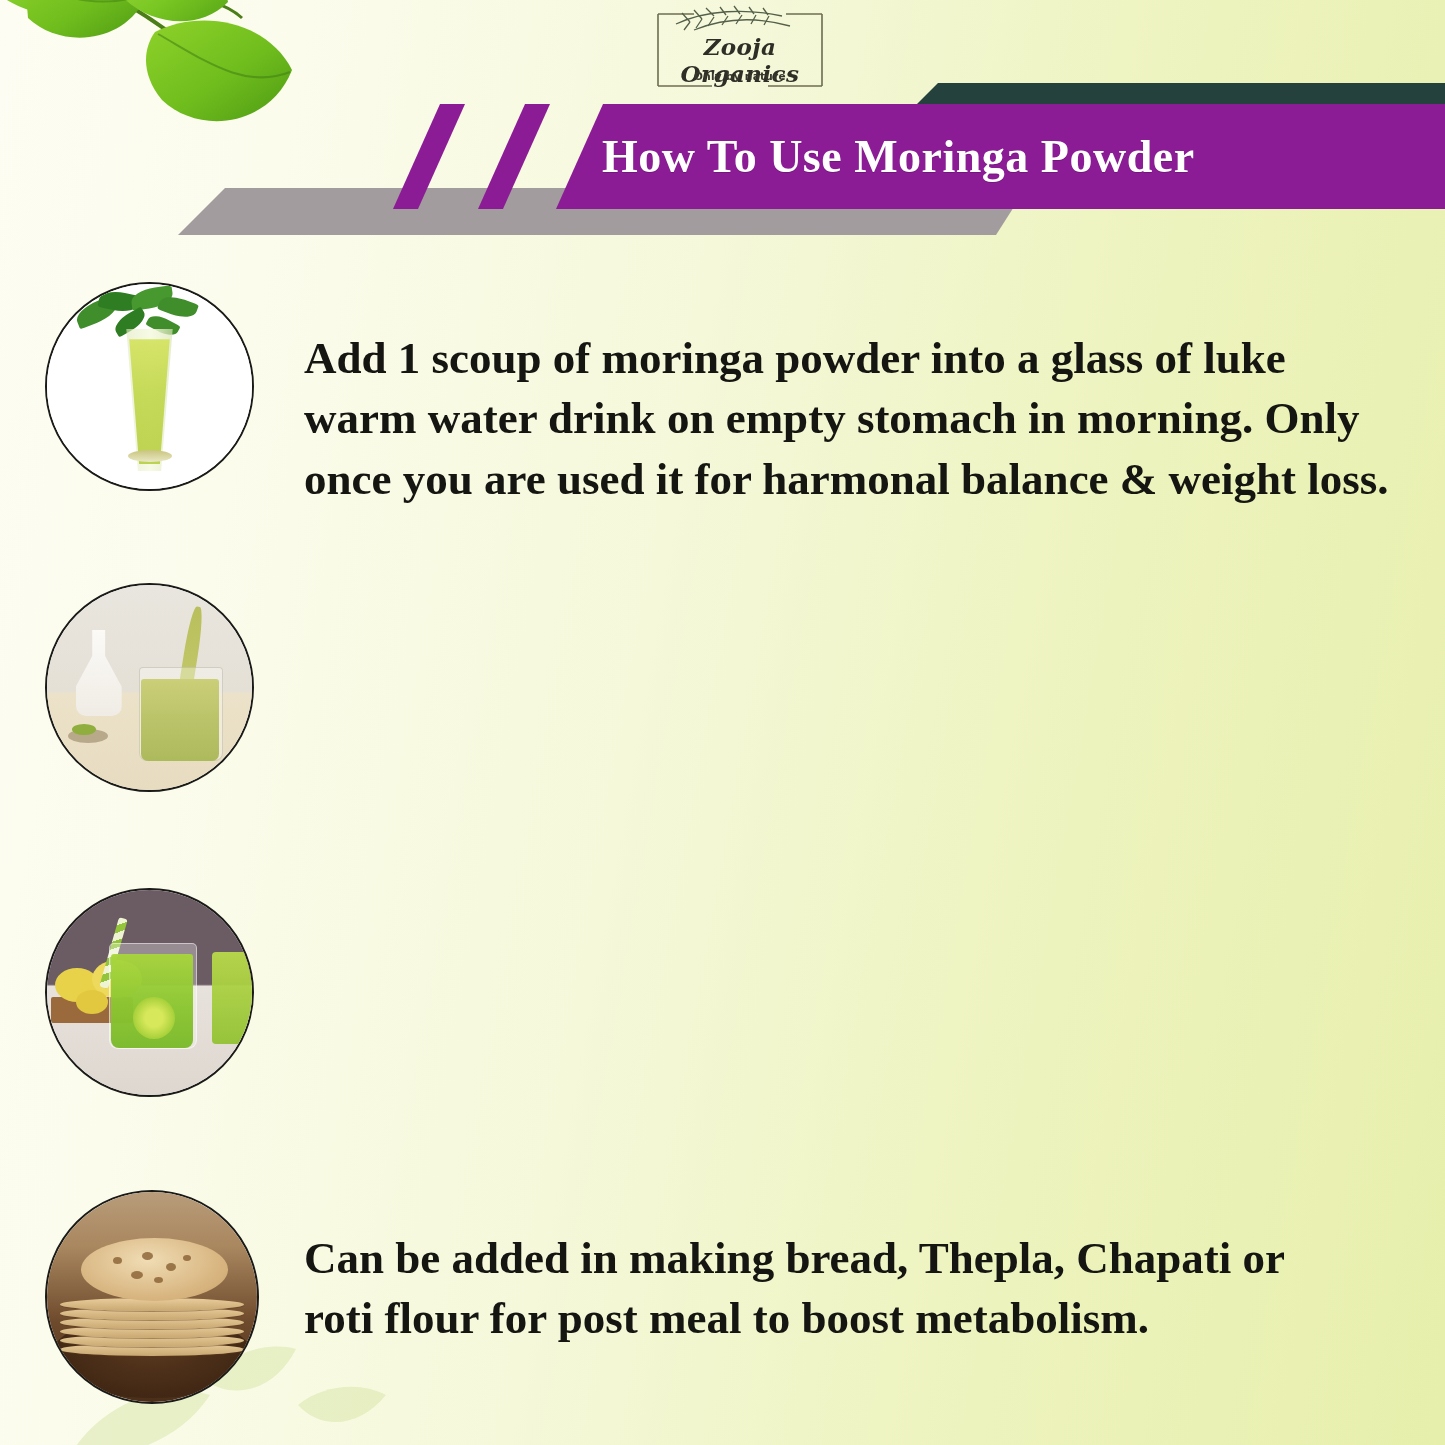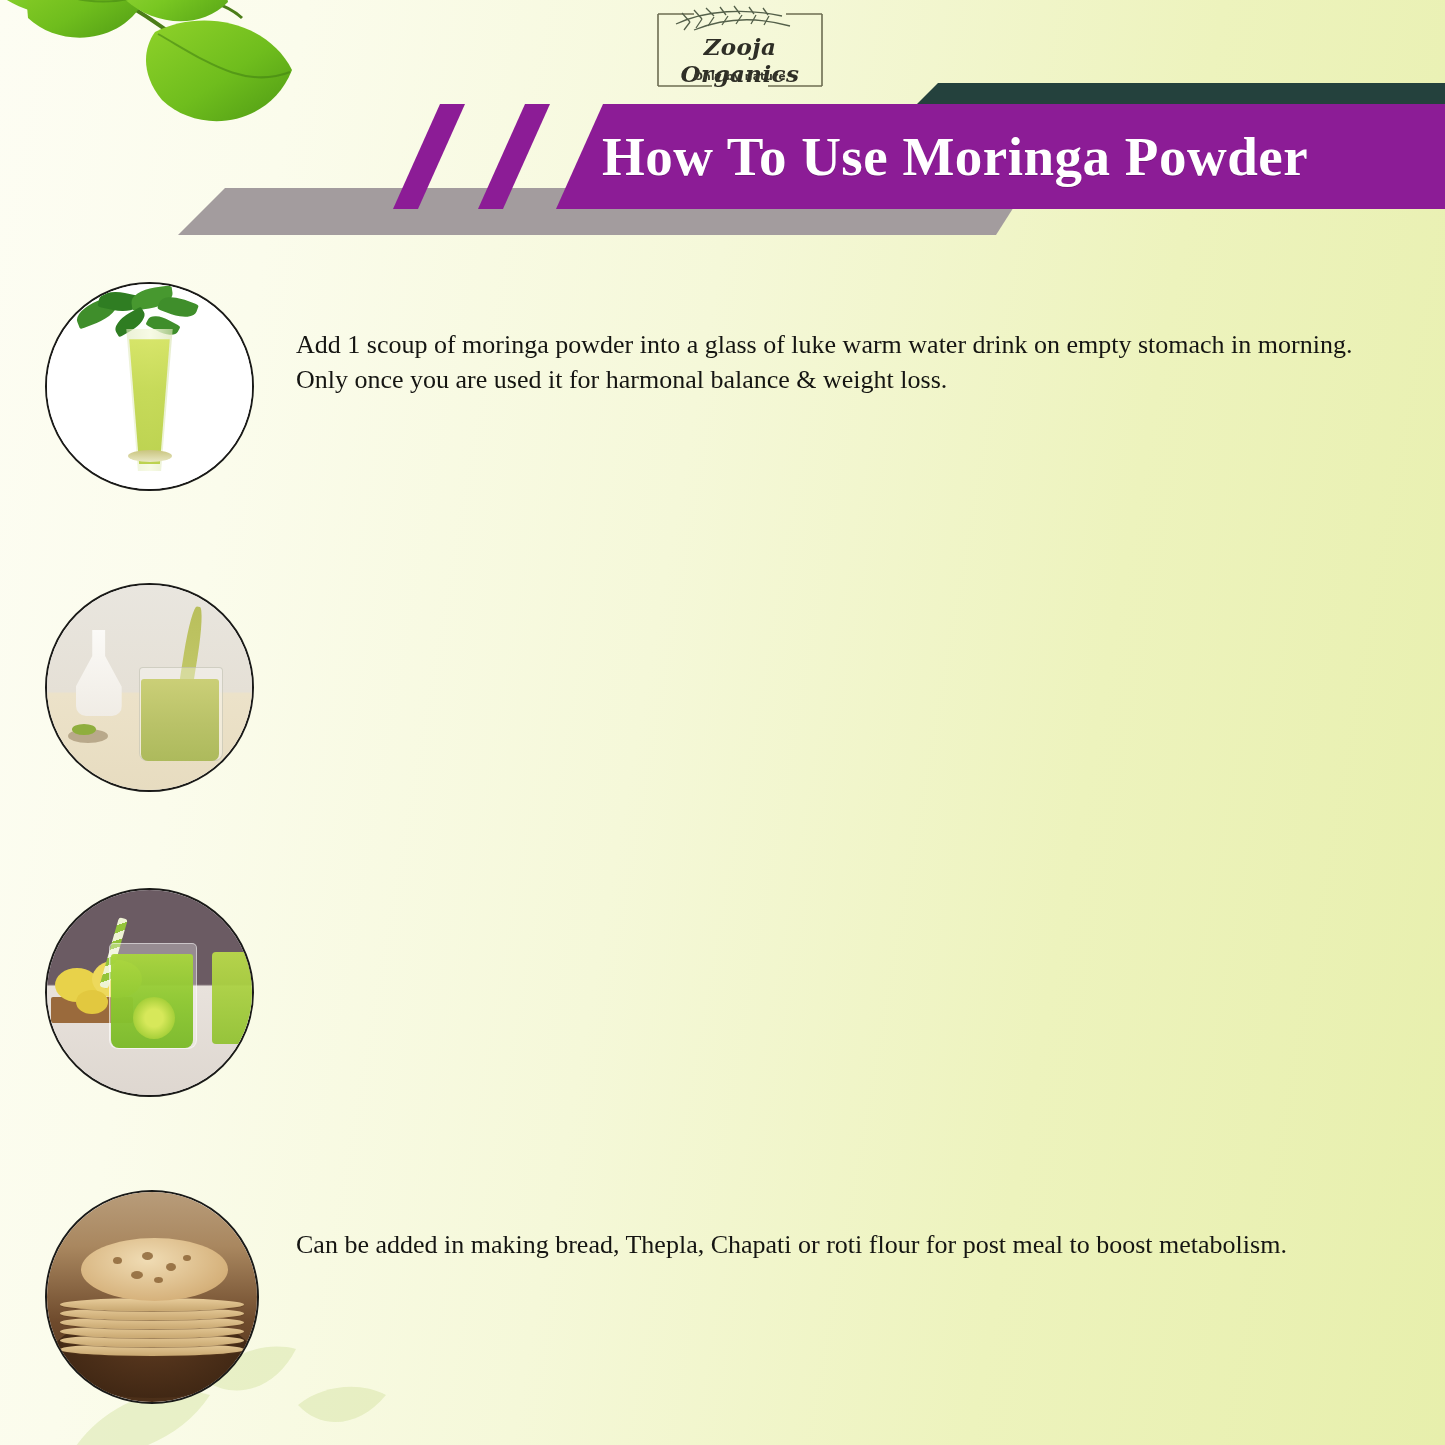--- a/index.html
+++ b/index.html
@@ -50,34 +50,35 @@
     clip-path:polygon(47px 0,100% 0,calc(100% - 47px) 100%,0 100%);}
   .banner{
     position:absolute;left:556px;top:104px;width:889px;height:105px;
     background:#8c1c96;
     clip-path:polygon(47px 0,100% 0,100% 100%,0 100%);
     display:flex;align-items:center;
   }
   .banner-title{
     margin-left:46px;
     font-family:"Liberation Serif", serif;font-weight:700;
-    font-size:55px;color:#ffffff;letter-spacing:.5px;white-space:nowrap;
+    font-size:46px;color:#ffffff;letter-spacing:.5px;white-space:nowrap;
     text-shadow:0 1px 0 rgba(0,0,0,.18);
   }
   .thumb{
     position:absolute;border-radius:50%;
     border:2.5px solid #1a1a18;overflow:hidden;
     background:#fff;
   }
   .thumb .scene{position:absolute;inset:0;}
   .txt{
     position:absolute;
     font-family:"Liberation Serif", serif;
-    font-size:26px;line-height:1.34;color:#151512;
-    font-weight:400;
+    font-size:45px;line-height:1.34;color:#151512;
+    font-weight:700;
+    margin-left:8px;
   }
 
   
   
   .s1{background:#ffffff;}
   .s1 .glass{
     position:absolute;left:50%;transform:translateX(-50%);top:22%;
     width:58px;height:142px;
     background:linear-gradient(90deg,rgba(215,226,176,.55),rgba(246,250,226,.9),rgba(205,219,160,.6));
     clip-path:polygon(10% 0,90% 0,70% 100%,30% 100%);

